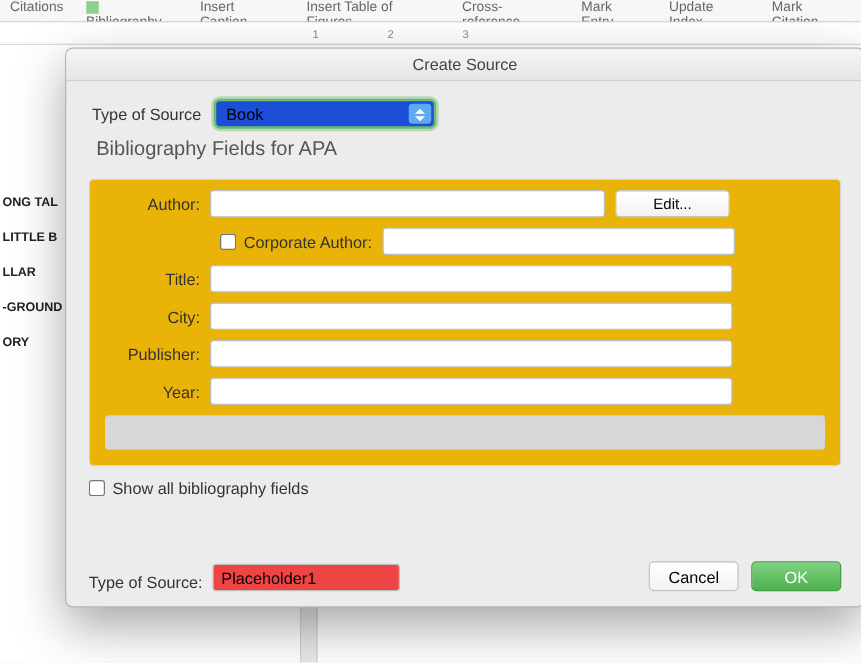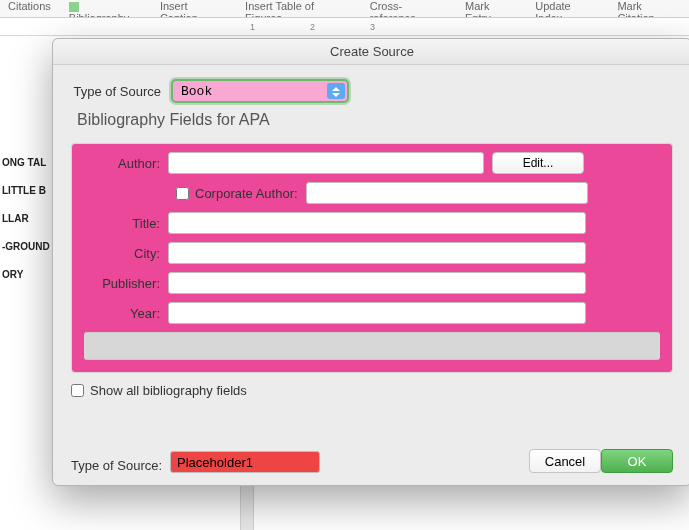--- a/index.html
+++ b/index.html
@@ -101,24 +101,23 @@
   .type-row .lbl { width: 100px; }
   select.combo {
     appearance:none;
     -webkit-appearance:none;
     height: 24px;
     width: 178px;
     padding: 0 26px 0 8px;
     font-size:13px;
     border: 2px solid #6cb86c;
     border-radius: 5px;
-    background: #f9a8d4;
+    background: #1d4ed8;
     box-shadow: 0 0 0 2px rgba(108,184,108,0.4);
     position:relative;
-    font-family:Liberation Mono, monospace;
   }
   .combo-wrap { position:relative; display:inline-block; }
   .combo-wrap::after {
     content:"";
     position:absolute;
     right:4px; top:4px;
     width:18px; height:16px;
     background:#5fa8f2;
     border-radius:3px;
   }
@@ -133,21 +132,21 @@
     border-bottom:4px solid #fff;
   }
   .combo-caret-dn{
     position:absolute; right:9px; top:14px; z-index:2;
     width:0;height:0;
     border-left:4px solid transparent;
     border-right:4px solid transparent;
     border-top:4px solid #fff;
   }
   .fields-box {
-    background:#ec4899;
+    background:#eab308;
     border:1px solid #d6d6d6;
     border-radius:4px;
     padding: 8px 12px 12px 12px;
     margin-top: 6px;
   }
   .fields-caption {
     font-size:16px;
     color:#555;
     margin: 0 0 8px 6px;
   }
@@ -193,21 +192,21 @@
   }
   .tag-lbl { margin-right:8px; }
   .tag-input {
     width: 150px; height:22px;
     border:1px solid #bdbdbd;
     border-radius:3px;
     background:#ef4444;
     padding:0 6px;
     font-size:13px;
   }
-  .btns { margin-left:auto; display:flex; gap:0; }
+  .btns { margin-left:auto; display:flex; gap:10px; }
   .btn {
     height:24px;
     width:72px;
     border:1px solid #c4c4c4;
     border-radius:4px;
     background: linear-gradient(#fff,#f2f2f2);
     font-size:13px;
     cursor:pointer;
   }
   .btn-ok {

